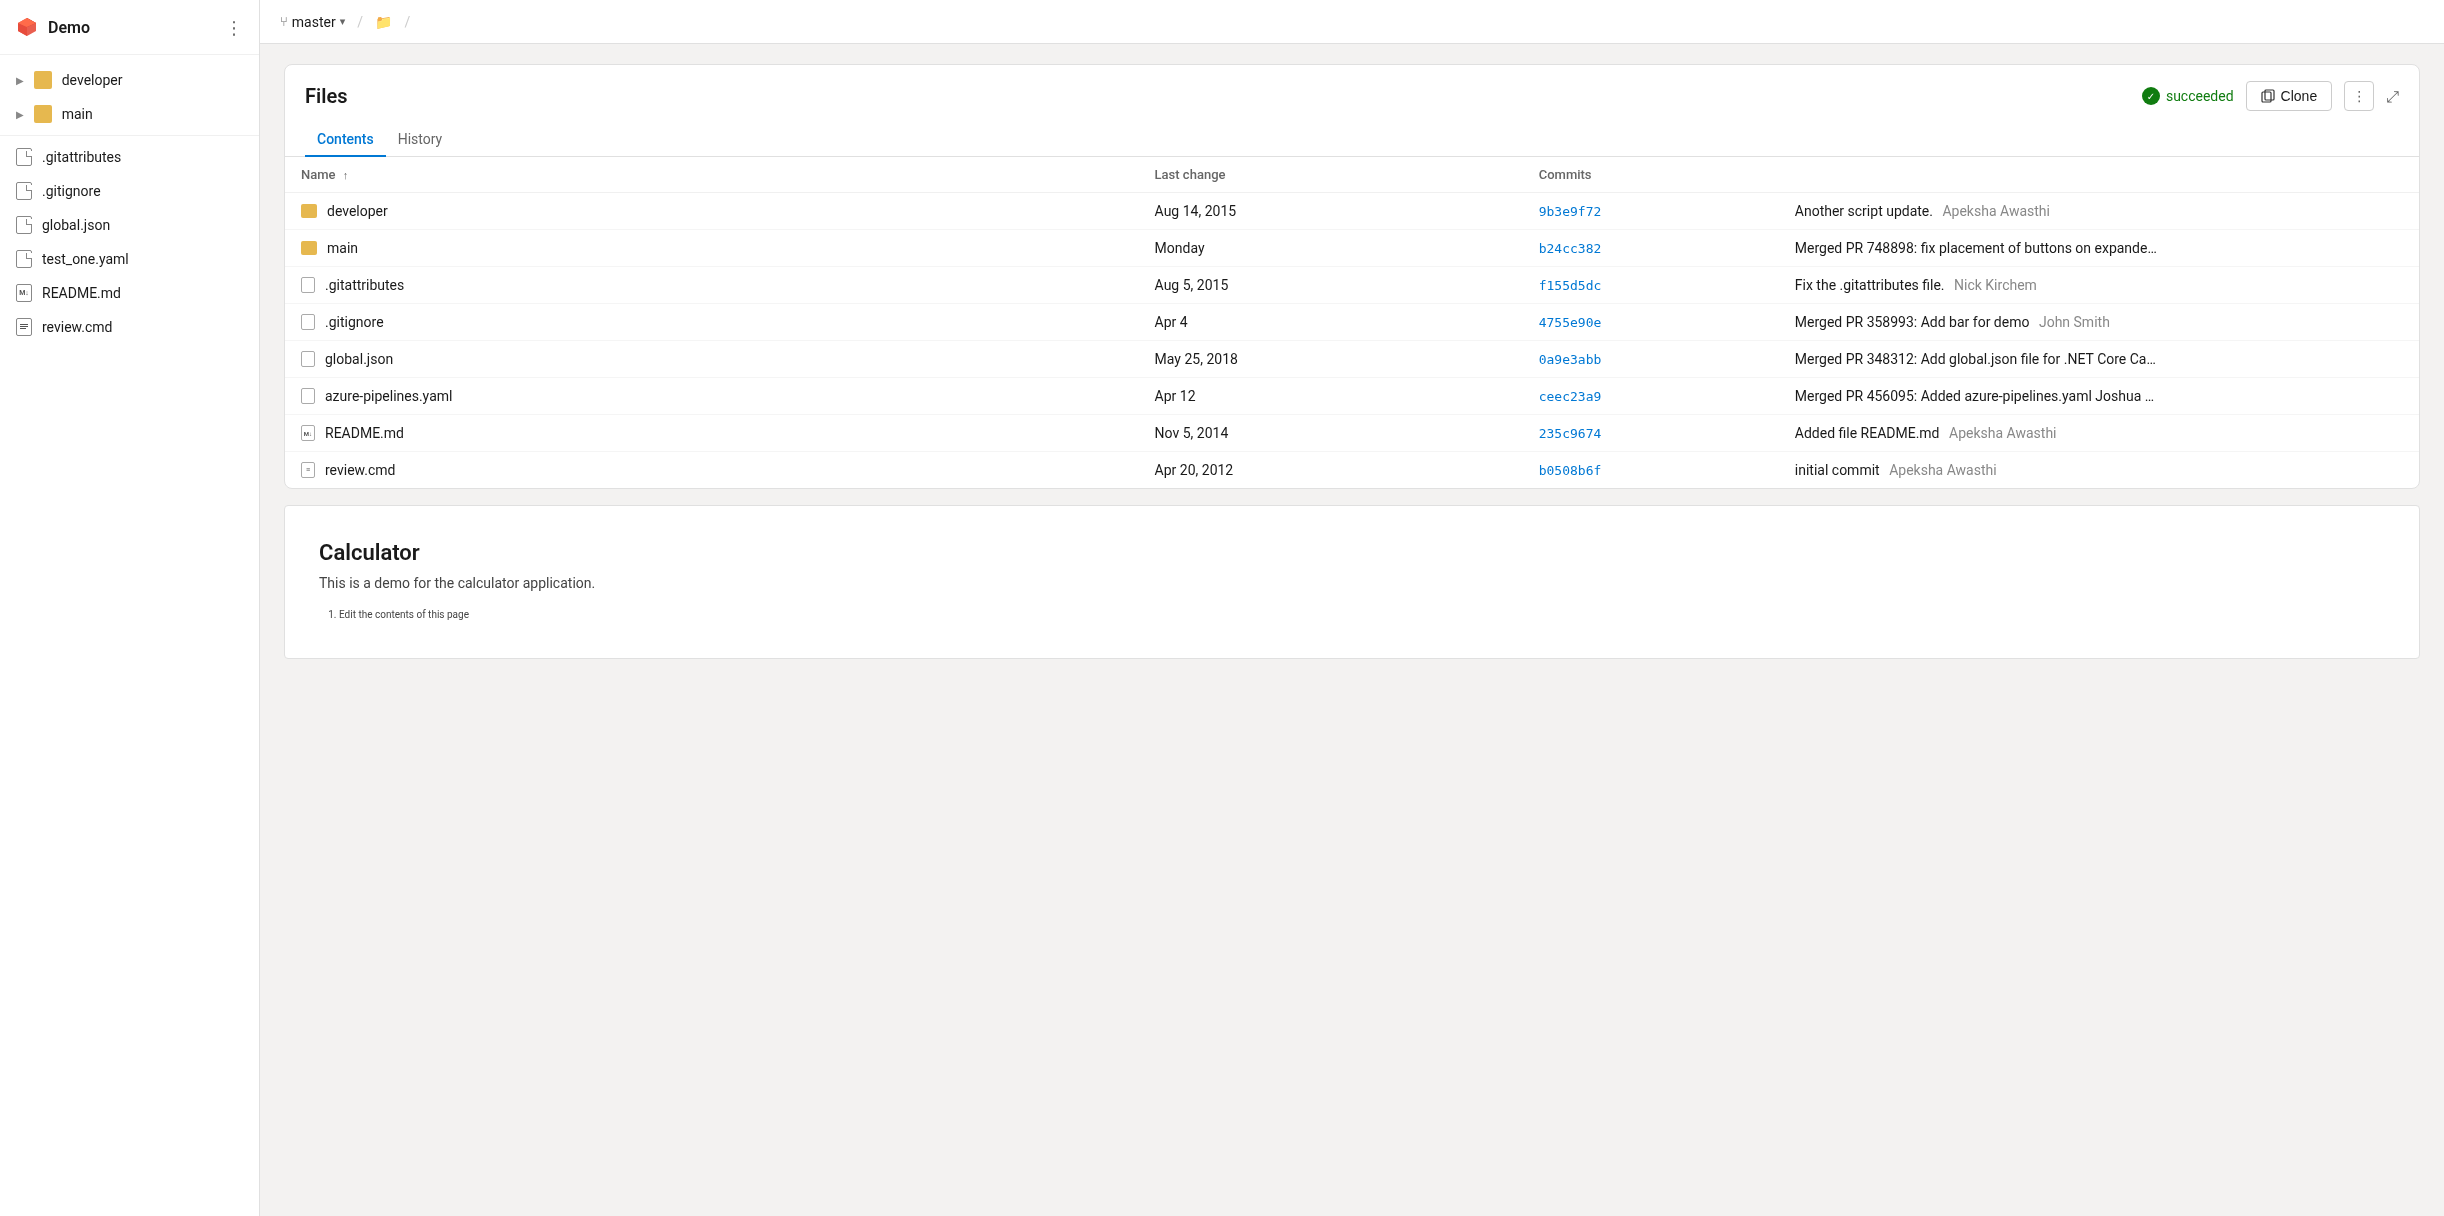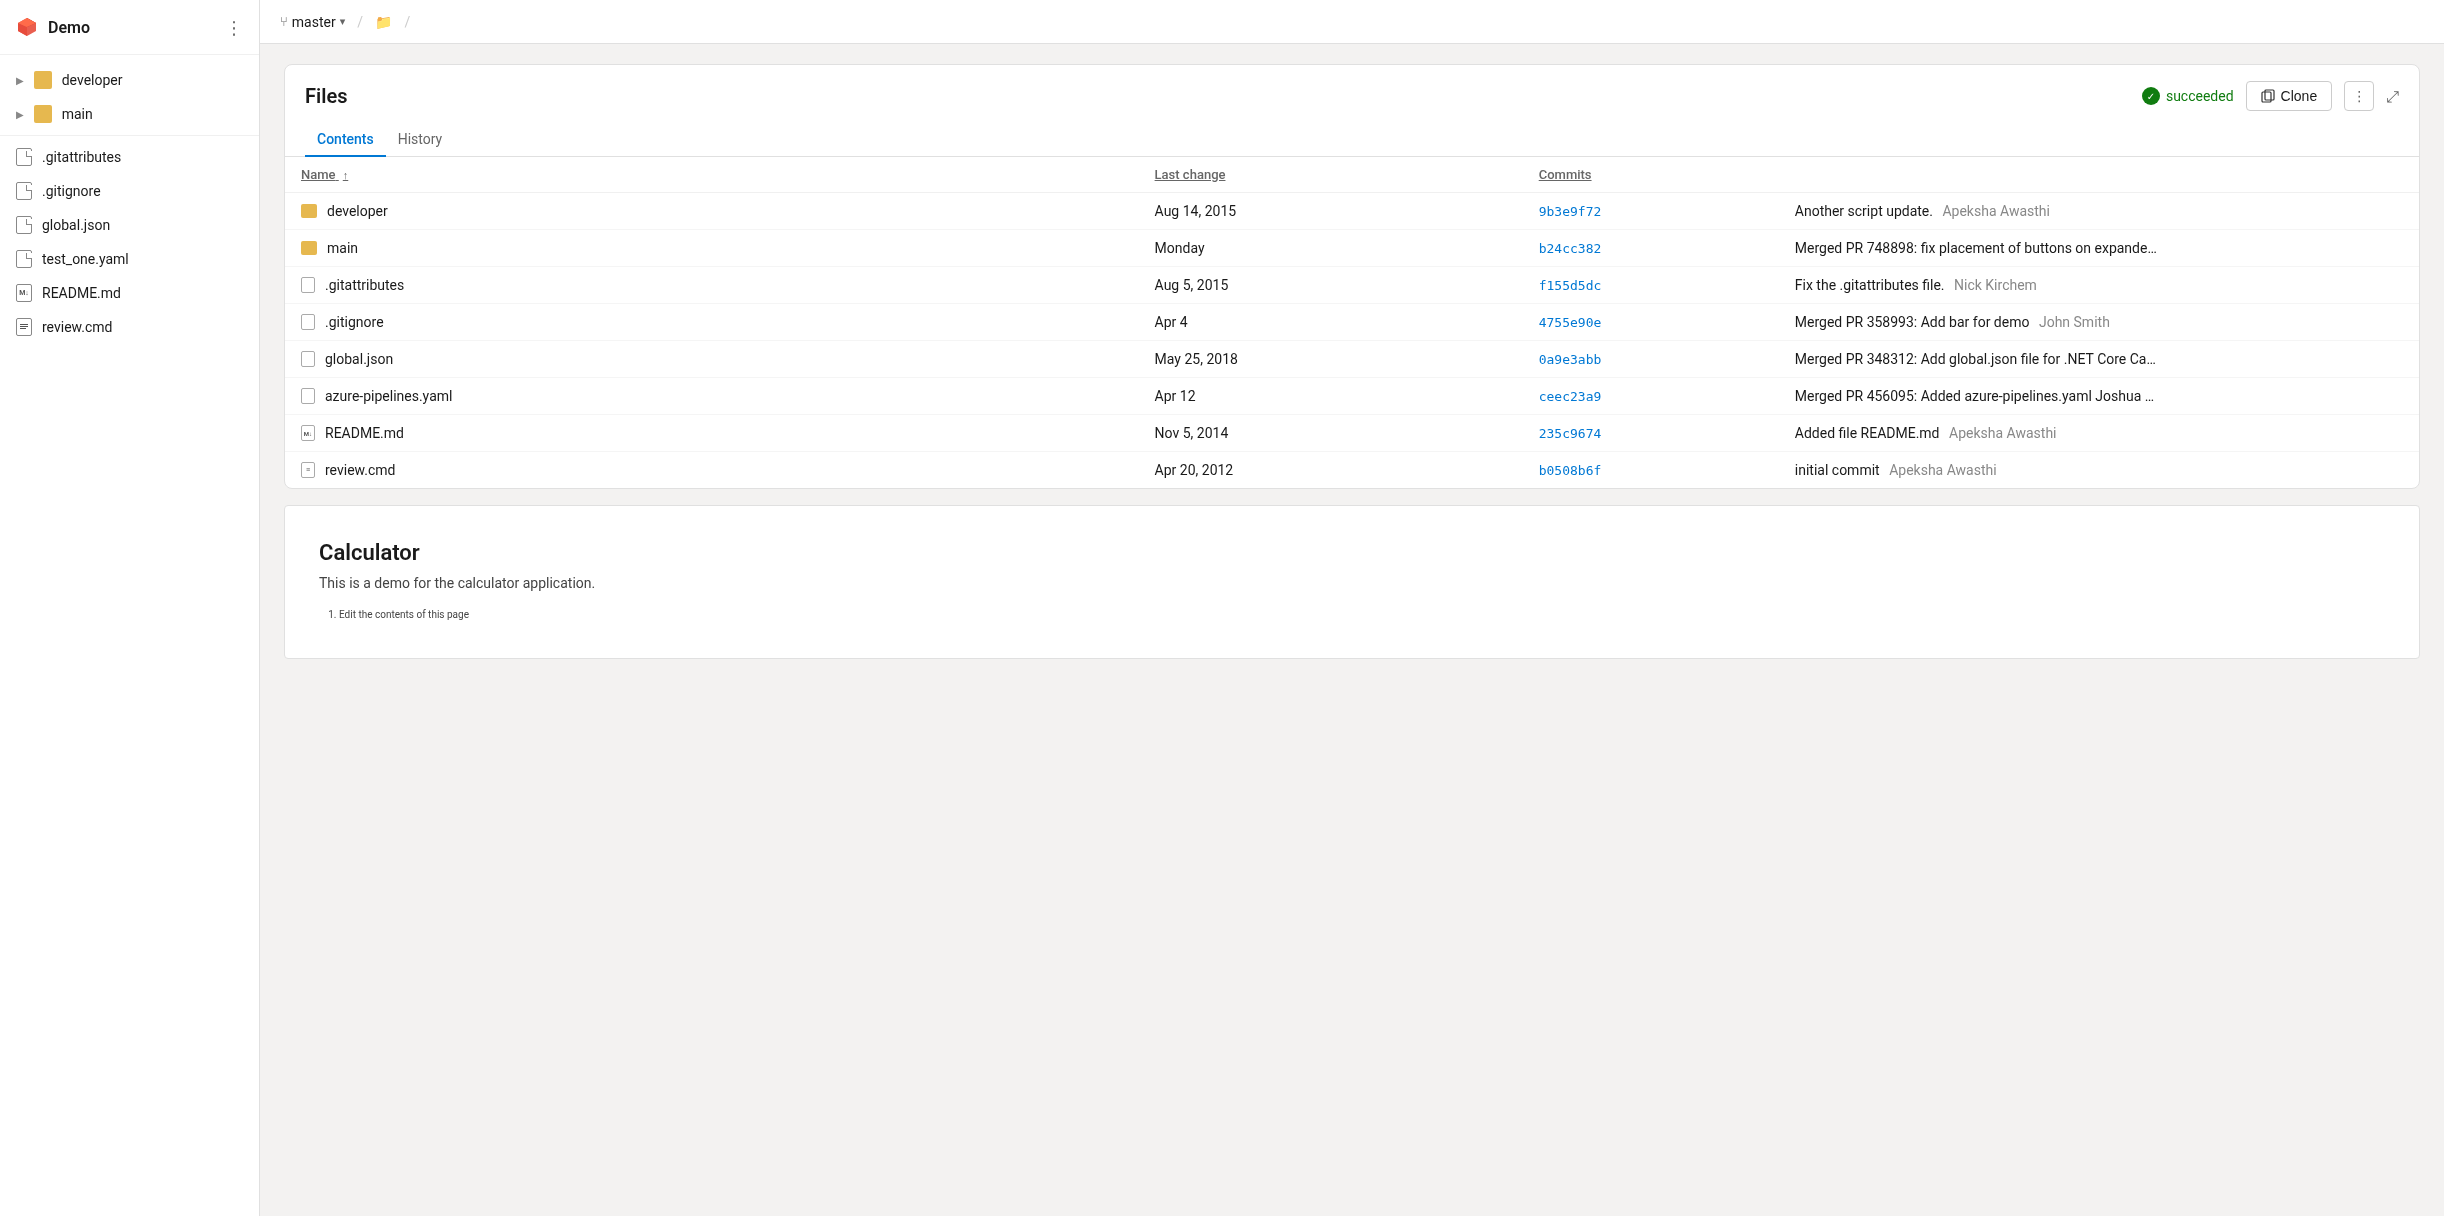--- a/index.html
+++ b/index.html
@@ -312,21 +312,20 @@
       border-collapse: collapse;
     }
 
     .file-table th {
       text-align: left;
       padding: 10px 16px;
       font-size: 13px;
       color: #666;
       font-weight: 500;
       border-bottom: 1px solid #f0f0f0;
-      text-decoration: underline;
     }
 
     .file-table th.name-col {
       width: 40%;
     }
 
     .file-table th.date-col {
       width: 18%;
     }
 

